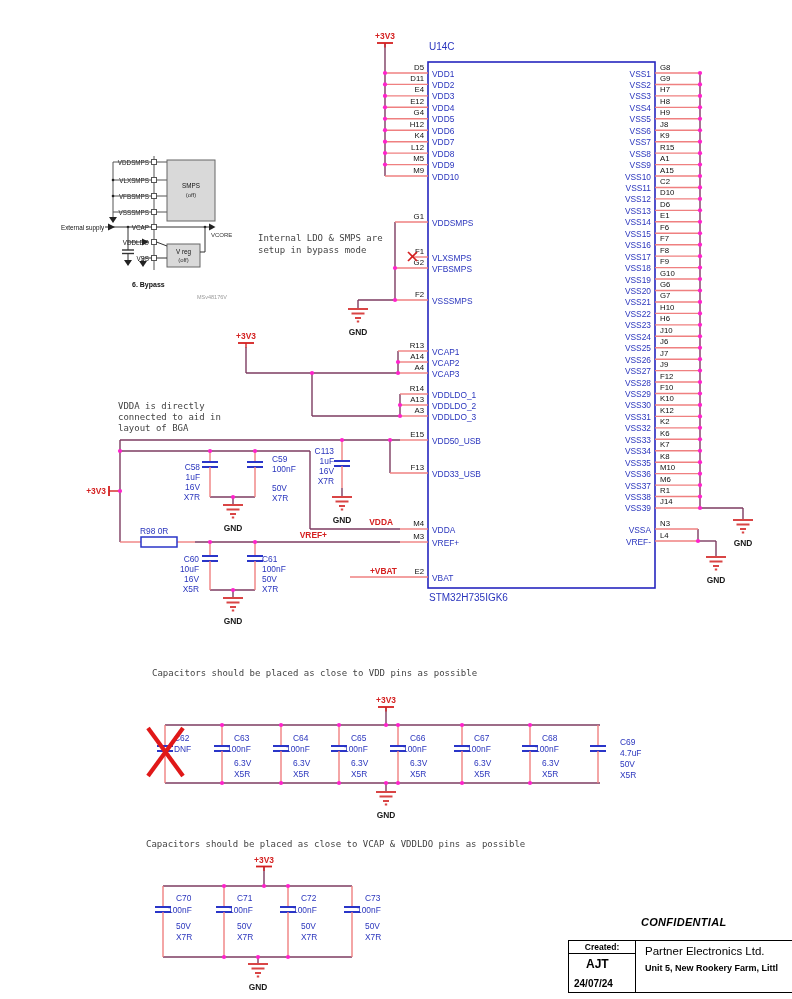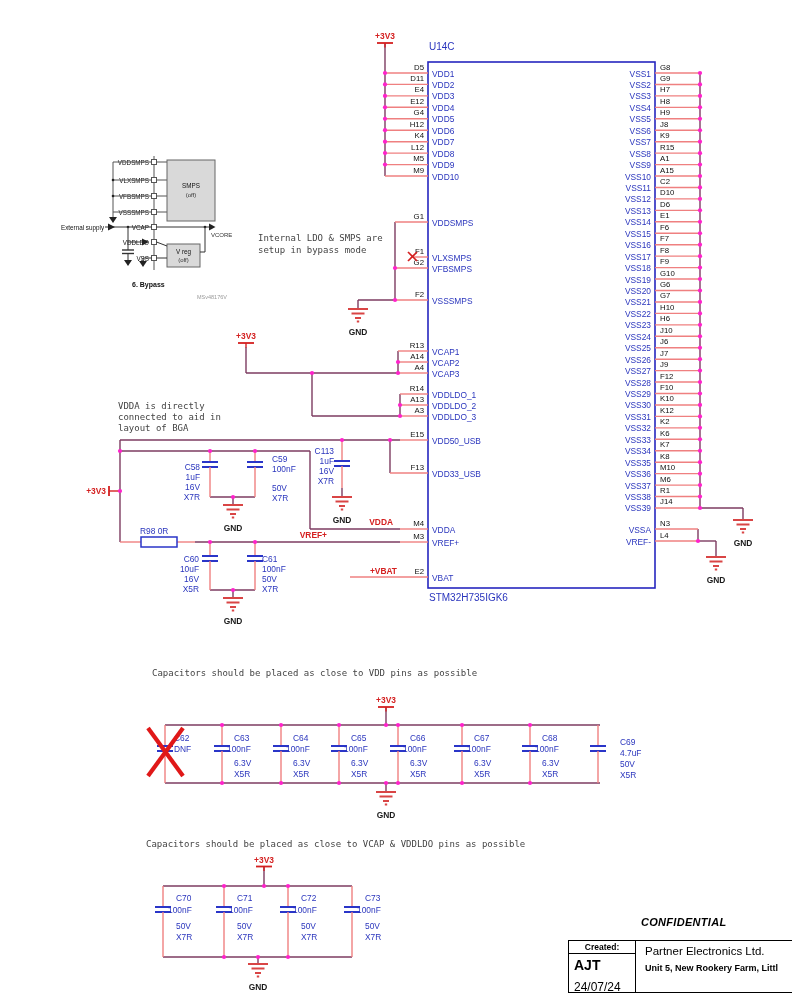--- a/index.html
+++ b/index.html
@@ -17,22 +17,22 @@
   .t-ins{font-size:6.3px;fill:#111;}
   .t-ins-s{font-size:6px;fill:#333;}
   .t-ins-b{font-size:7px;font-weight:700;fill:#111;}
   .t-wm{font-size:5.5px;fill:#9a9a9a;}
   .confidential{position:absolute;left:641px;top:916px;font-size:11px;font-weight:700;
                 font-style:italic;letter-spacing:.3px;color:#000;}
   .tblock{position:absolute;left:568px;top:940px;width:240px;height:53px;
           border:1.8px solid #000;display:flex;box-sizing:border-box;background:#fff;}
   .tb-left{width:66px;border-right:1.8px solid #000;display:flex;flex-direction:column;}
   .tb-created{border-bottom:1.8px solid #000;text-align:center;font-size:8.5px;font-weight:700;padding:1px 0;}
-  .tb-author{font-size:14px;font-weight:700;padding:3px 0 0 5px;}
-  .tb-date{font-size:12px;font-weight:400;padding:7px 0 0 5px;}
+  .tb-author{font-size:12px;font-weight:700;padding:3px 0 0 5px;margin-left:12px;}
+  .tb-date{font-size:10px;font-weight:700;padding:7px 0 0 5px;}
   .tb-right{flex:1;padding:4px 0 0 9px;overflow:hidden;}
   .tb-company{font-size:11.5px;color:#000;}
   .tb-address{font-size:9px;font-weight:600;margin-top:6px;white-space:nowrap;}
 </style>
 </head>
 <body>
 
 <div class="canvas">
   <svg id="schematic-svg" width="792" height="999" viewBox="0 0 792 999">
       <rect x="428" y="62" width="227" height="526" stroke="#2626bf" fill="none" stroke-width="1.6"></rect>

